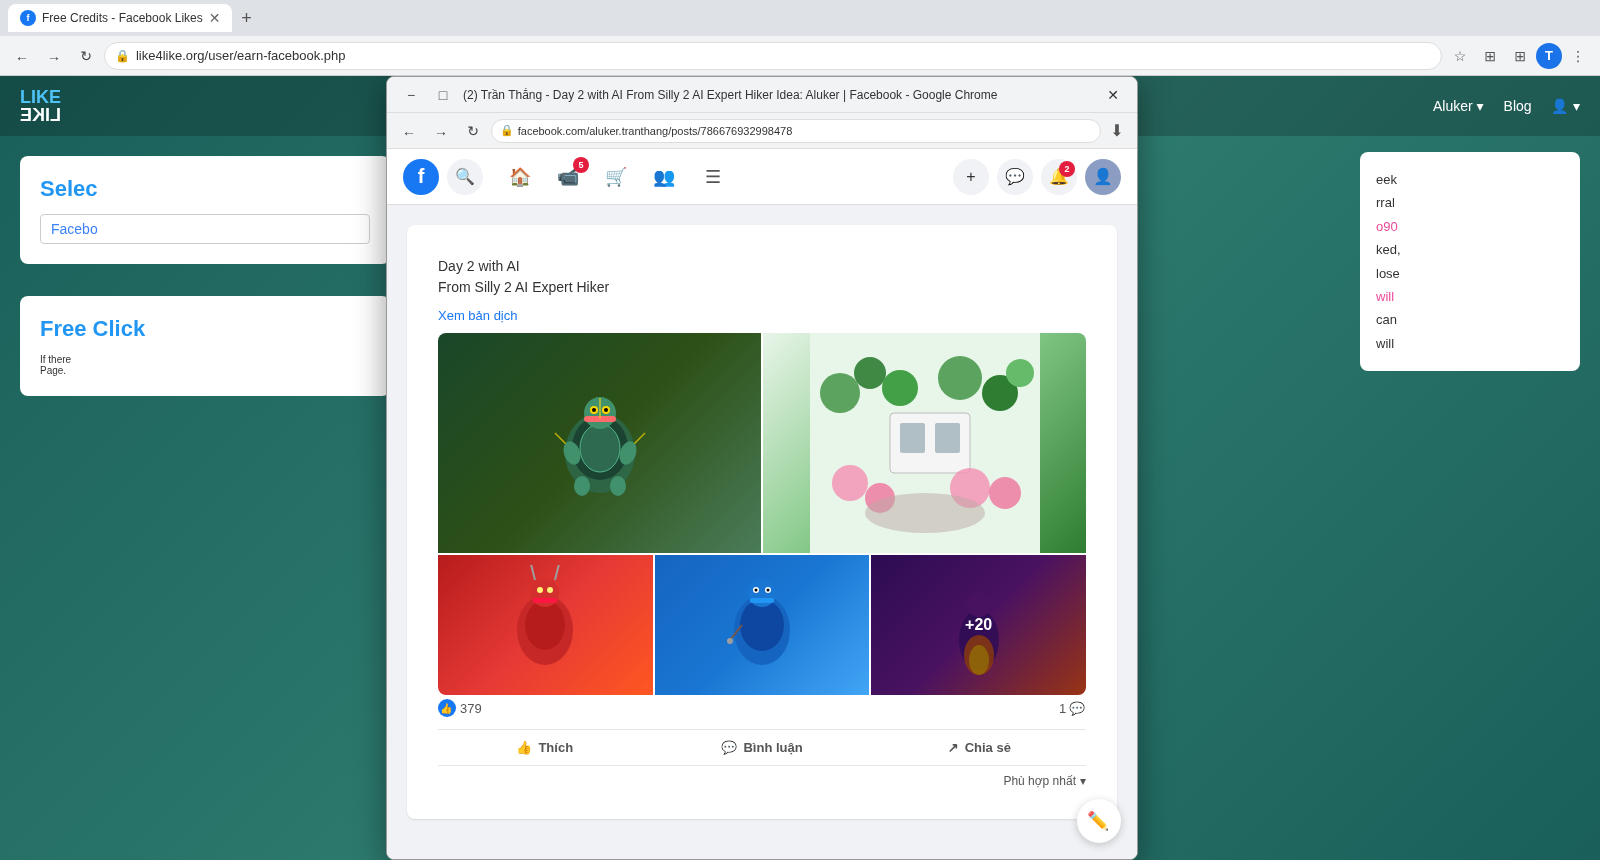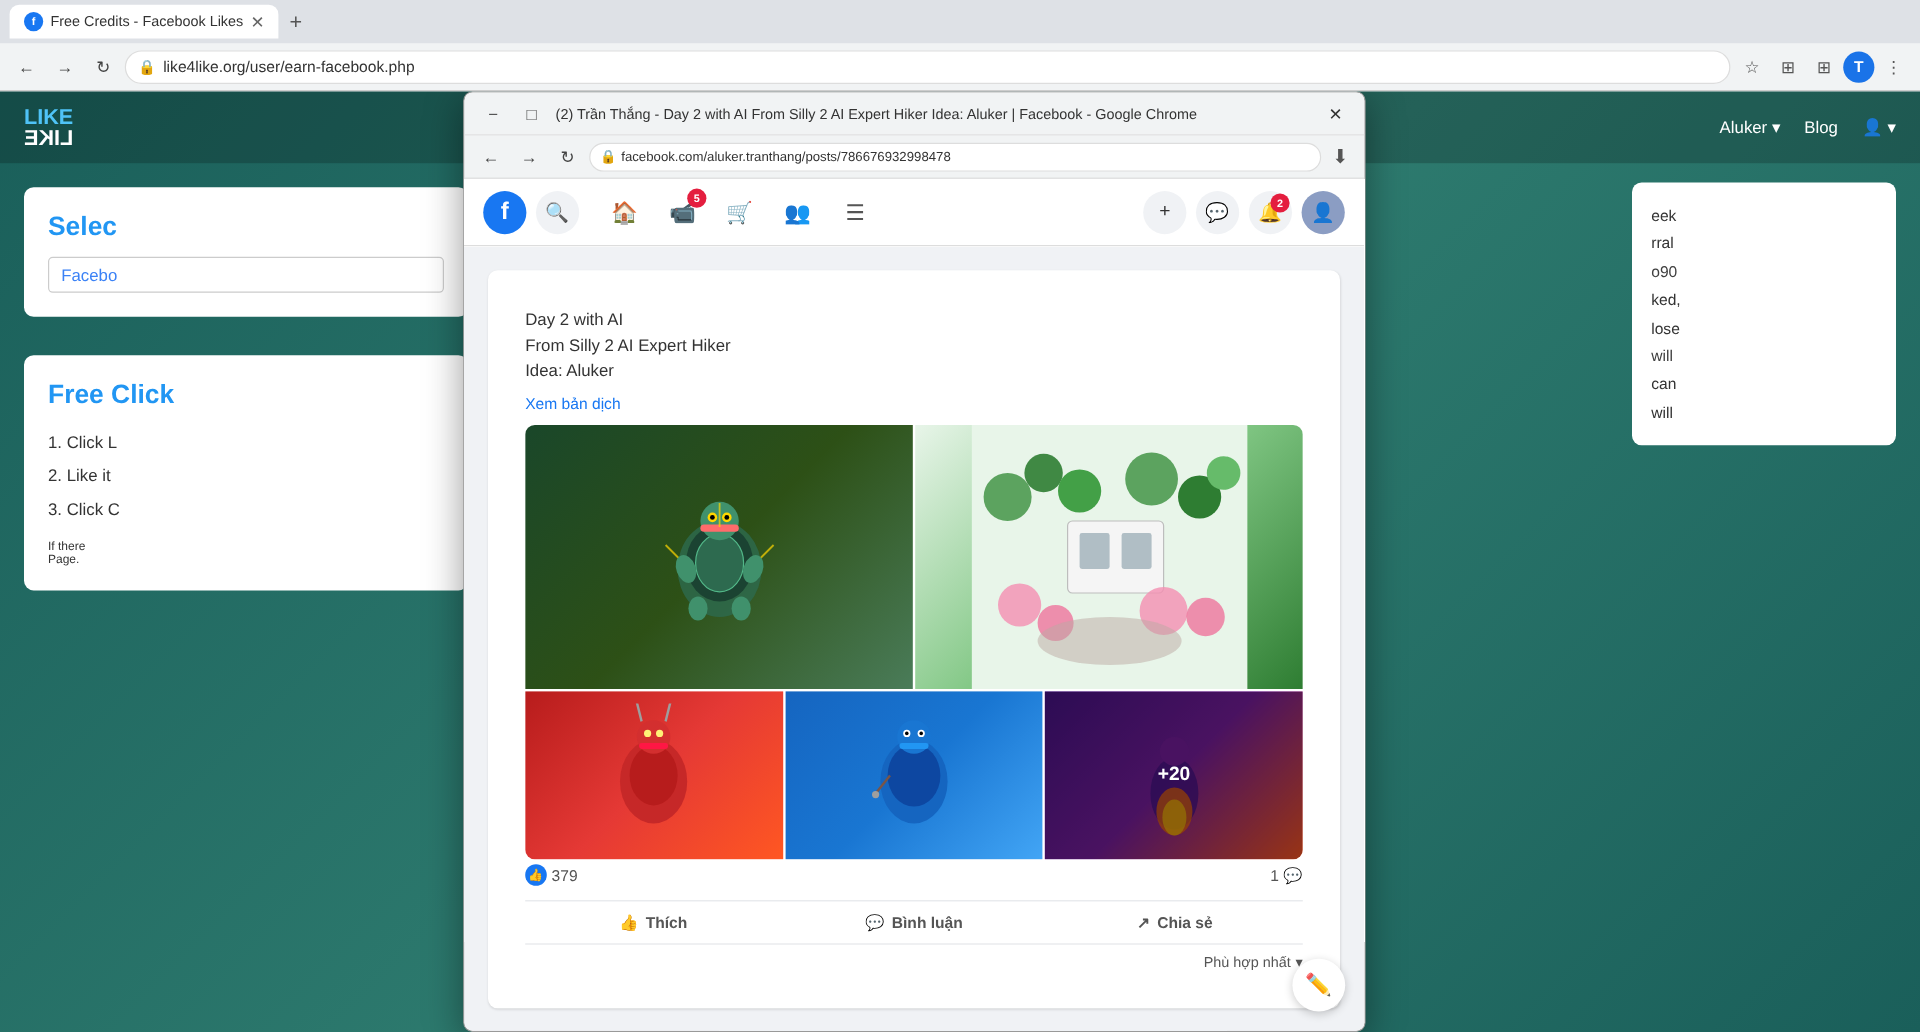--- a/index.html
+++ b/index.html
@@ -219,21 +219,21 @@
       background: white;
       border-radius: 8px;
       padding: 16px;
       width: 220px;
       font-size: 13px;
       color: #333;
       line-height: 1.8;
     }
 
     .right-panel-link {
-      color: #404040;
+      color: #ec4899;
       cursor: pointer;
     }
 
     
     .fb-popup {
       position: absolute;
       top: 76px;
       left: 386px;
       width: 752px;
       height: 784px;
@@ -573,25 +573,20 @@
 
 <div class="page-content">
 
   <div class="select-section">
     <div class="select-title">Selec</div>
     <div class="select-dropdown">Facebo</div>
   </div>
 
   <div class="free-section">
     <div class="free-title">Free Click</div>
-    <div class="free-steps">
-      <div>1. Click L</div>
-      <div>2. Like it</div>
-      <div>3. Click C</div>
-    </div>
     <div class="free-bottom-text">
       <div>If there</div>
       <div>Page.</div>
     </div>
   </div>
 
   <div class="right-panel">
     <div>eek</div>
     <div>rral</div>
     <div class="right-panel-link">o90</div>
@@ -648,21 +643,20 @@
           <div class="fb-badge">2</div>
         </div>
         <div class="fb-avatar">👤</div>
       </div>
     </div>
 
     <div class="fb-post">
       <div class="fb-post-text">
         <div>Day 2 with AI</div>
         <div>From Silly 2 AI Expert Hiker</div>
-        <div>Idea: Aluker</div>
       </div>
       <div class="fb-post-translate">Xem bản dịch</div>
 
       <div class="fb-image-grid">
 
         <div class="fb-img-top-left">
           <svg width="100" height="130" viewBox="0 0 100 130">
 
             <ellipse cx="50" cy="75" rx="35" ry="40" fill="#2d6a4f" opacity="0.8"></ellipse>
 

